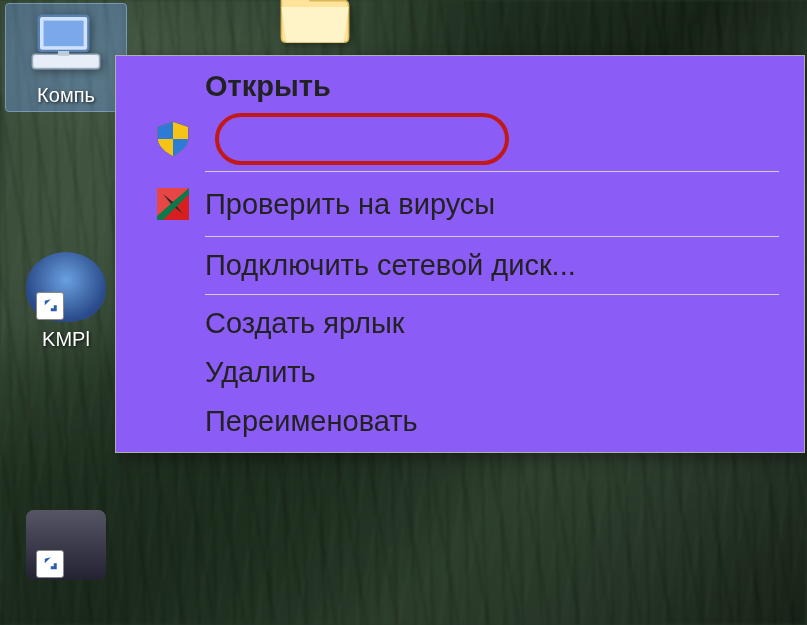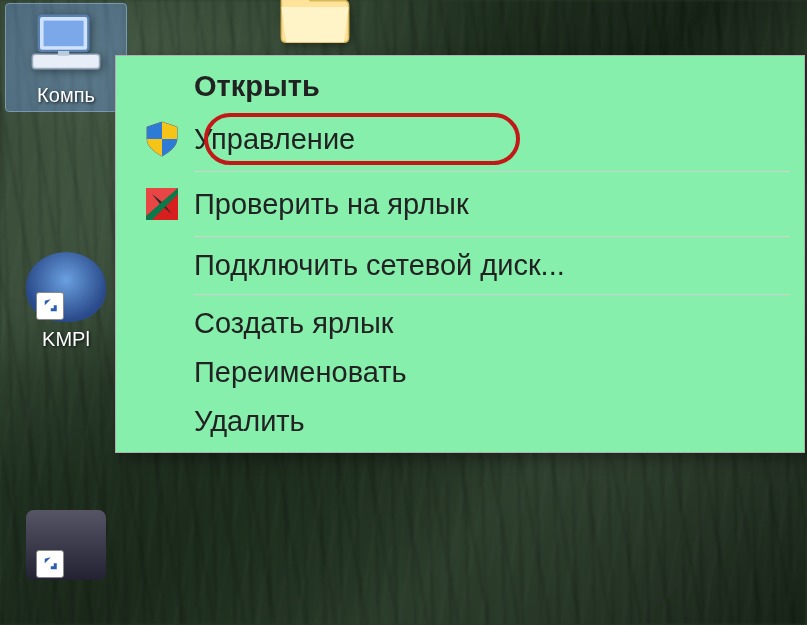--- a/index.html
+++ b/index.html
@@ -82,26 +82,26 @@
 
   .kmp .glyph { background: radial-gradient(circle at 50% 40%, #6aa0e0 0%, #2a4a8a 70%); border-radius: 50% 50% 45% 45%; }
   .hd .glyph { background: linear-gradient(#556, #223); border-radius: 8px; }
 
   
   .context-menu {
     position: absolute;
     left: 115px;
     top: 55px;
     width: 690px;
-    background: #86efac;
+    background: #8b5cf6;
     border: 1px solid #b0b0b0;
     box-shadow: 6px 6px 14px rgba(0,0,0,.35);
     font-size: 29px;
     color: #222;
-    padding: 6px 4px;
+    padding: 6px 15px;
   }
   .context-menu .row {
     display: flex;
     align-items: center;
     padding: 8px 18px 8px 10px;
     white-space: nowrap;
     position: relative;
   }
   .context-menu .icon-cell {
     width: 64px;
@@ -190,56 +190,55 @@
   <div class="row">
     <div class="icon-cell shield-icon">
       <svg viewBox="0 0 40 40">
         <path d="M20 3 L35 8 V20 C35 30 20 37 20 37 C20 37 5 30 5 20 V8 Z" fill="#fff" stroke="#666" stroke-width="1"></path>
         <path d="M20 3 L35 8 V20 L20 20 Z" fill="#f6c317"></path>
         <path d="M20 3 L5 8 V20 L20 20 Z" fill="#2e7bd6"></path>
         <path d="M20 20 L35 20 C35 30 20 37 20 37 Z" fill="#2e7bd6"></path>
         <path d="M20 20 L5 20 C5 30 20 37 20 37 Z" fill="#f6c317"></path>
       </svg>
     </div>
-    <div class="label">Управление</div>
     <div class="highlight-ring"></div>
   </div>
 
   <hr>
 
   <div class="row">
     <div class="icon-cell kav-icon">
       <svg viewBox="0 0 40 40">
         <path d="M4 4 H36 V36 H4 Z" fill="#d81f1f"></path>
         <path d="M4 4 H36 L4 36 Z" fill="#e84545"></path>
         <path d="M10 10 L20 18 L30 10 L22 20 L30 30 L20 22 L10 30 L18 20 Z" fill="#2a2a2a"></path>
         <path d="M4 32 L36 4 V10 L10 36 H4 Z" fill="#0a7a4a"></path>
       </svg>
     </div>
-    <div class="label">Проверить на ярлык</div>
+    <div class="label">Проверить на вирусы</div>
   </div>
 
   <hr>
 
   <div class="row">
     <div class="icon-cell"></div>
     <div class="label">Подключить сетевой диск...</div>
   </div>
 
 
   <hr>
 
   <div class="row">
     <div class="icon-cell"></div>
     <div class="label">Создать ярлык</div>
   </div>
 
   <div class="row">
     <div class="icon-cell"></div>
+    <div class="label">Удалить</div>
+  </div>
+
+  <div class="row">
+    <div class="icon-cell"></div>
     <div class="label">Переименовать</div>
   </div>
 
-  <div class="row">
-    <div class="icon-cell"></div>
-    <div class="label">Удалить</div>
-  </div>
-
 </div>
 
 </body></html>

